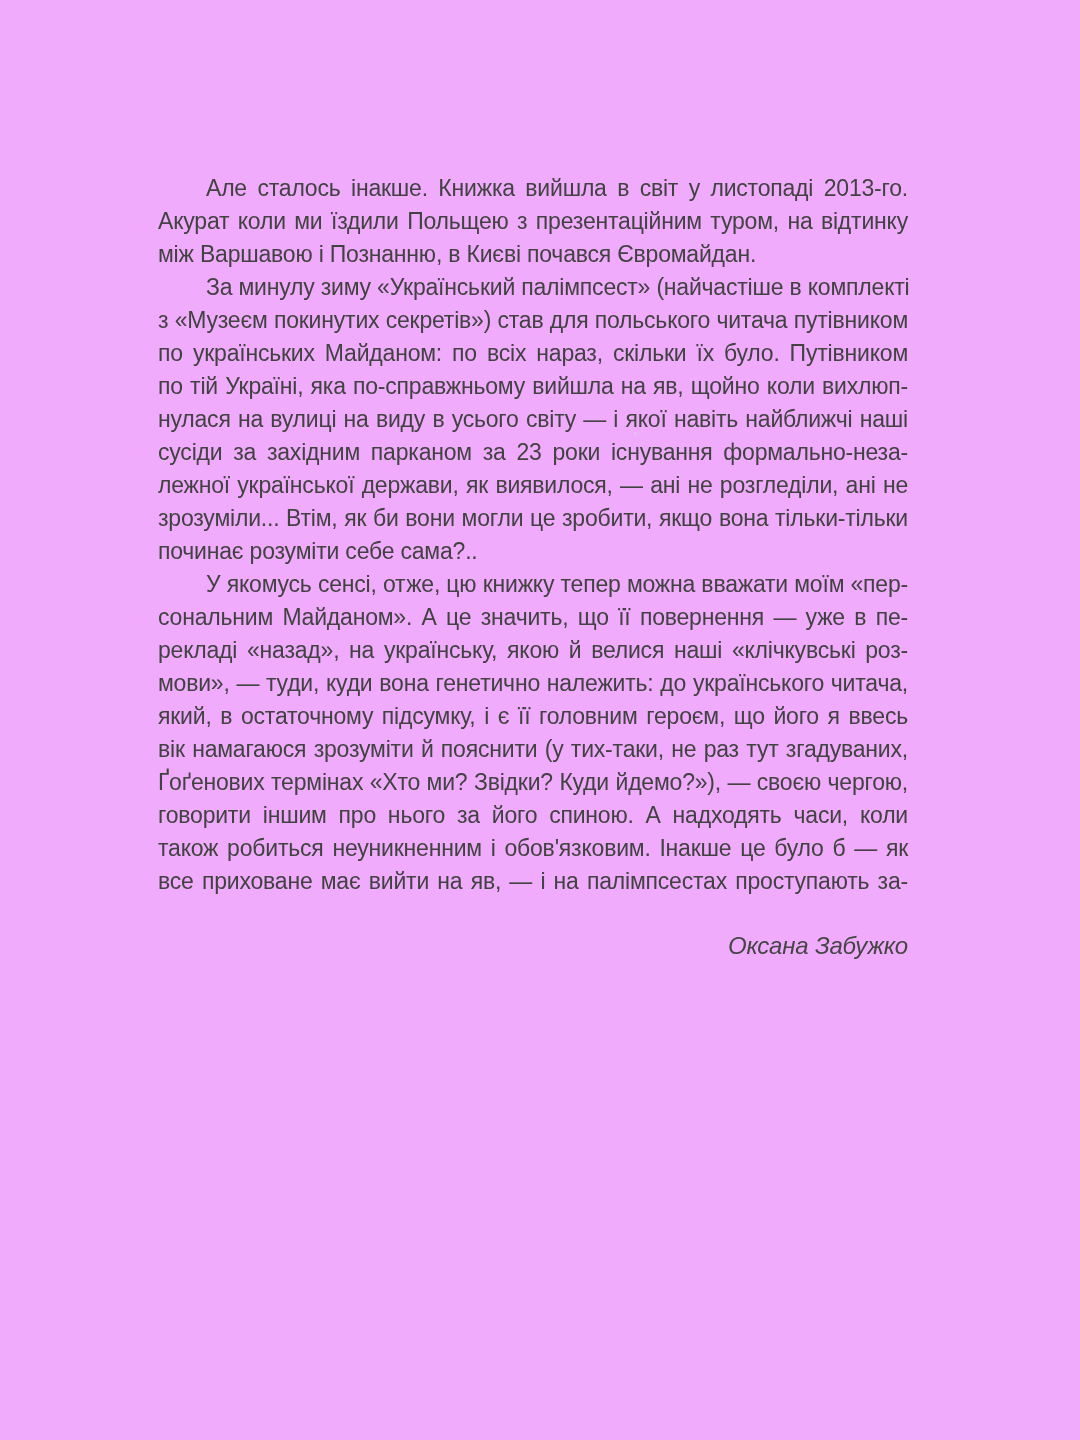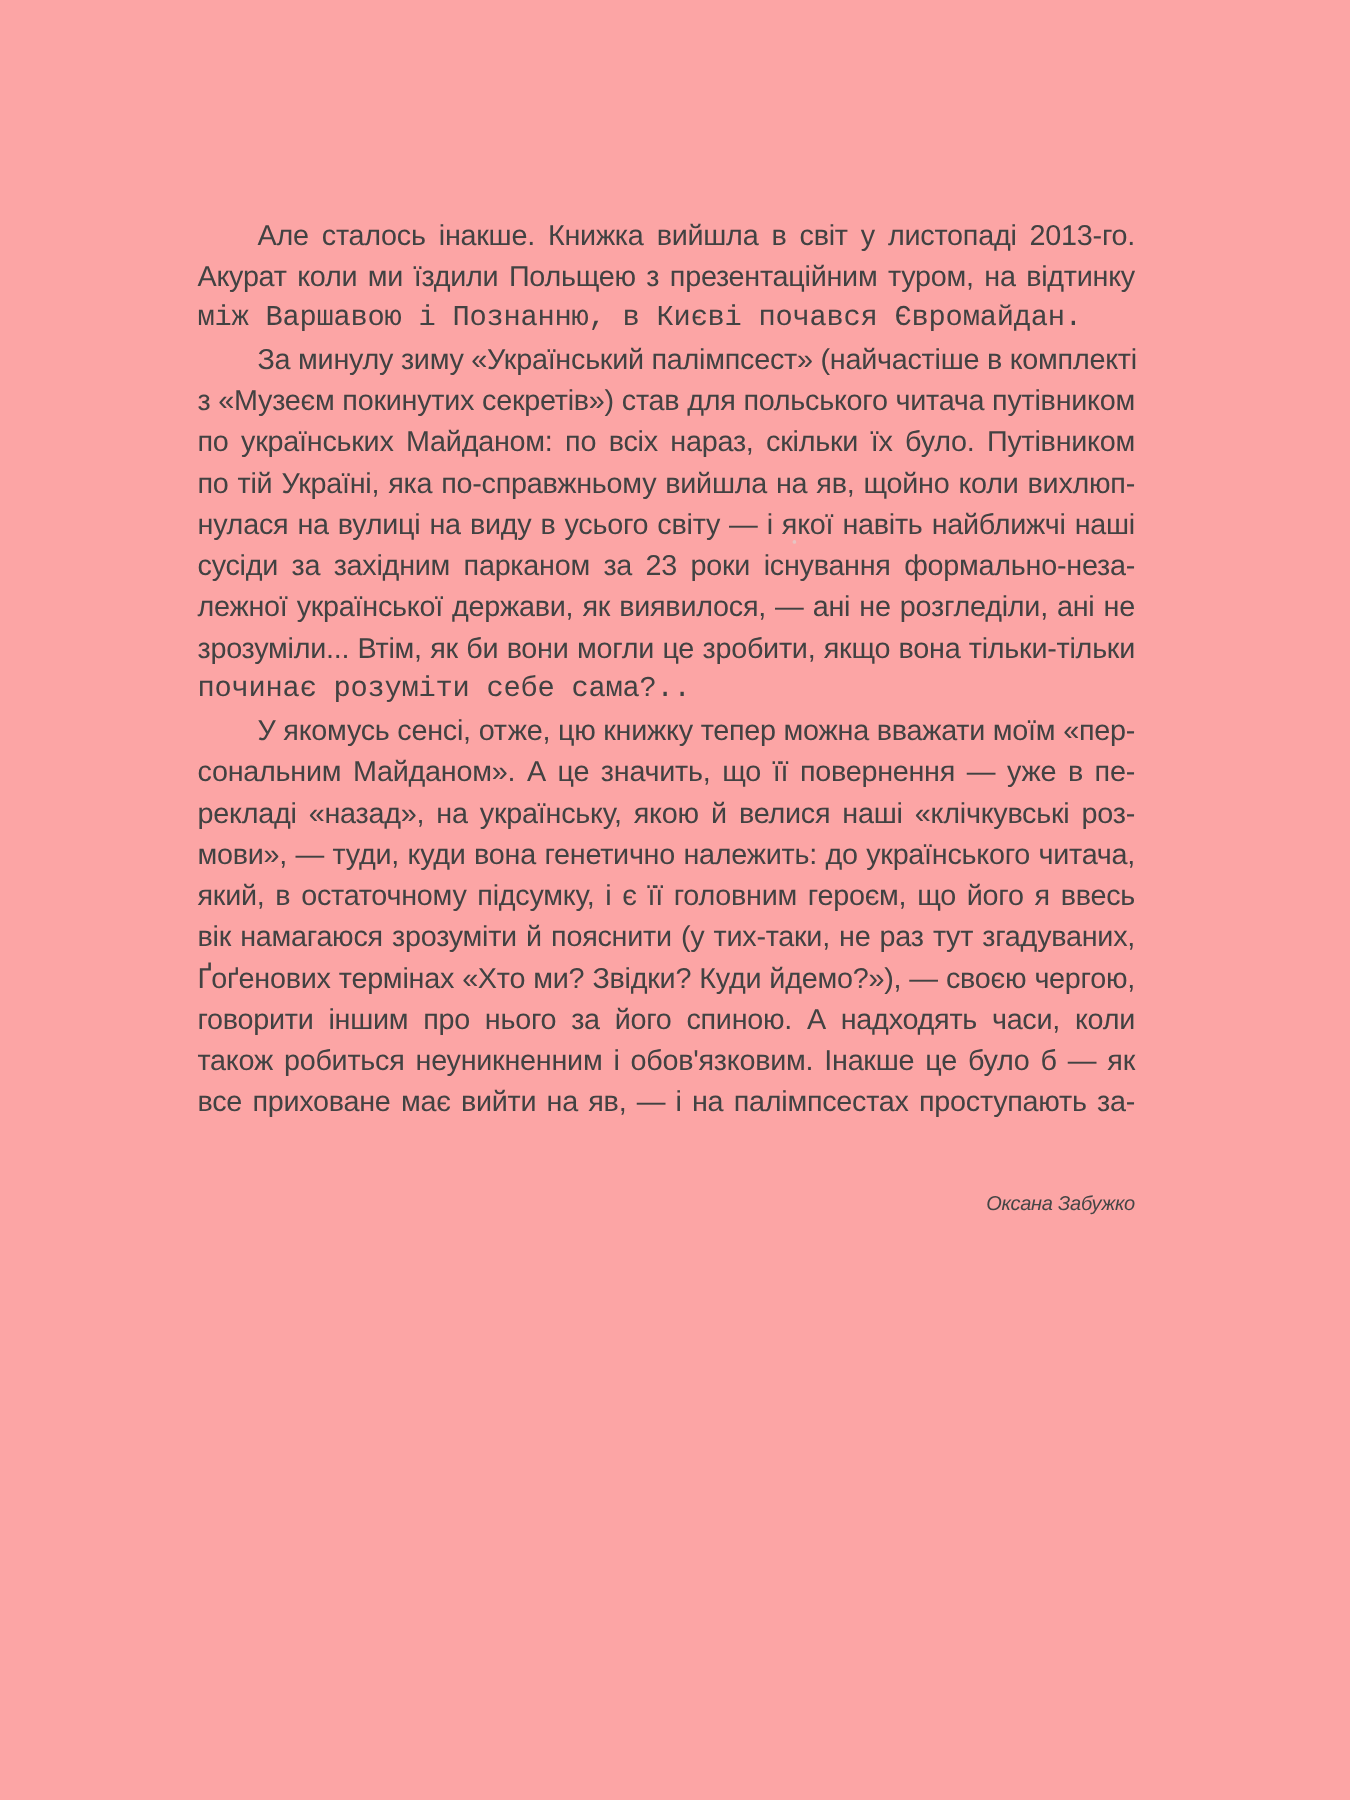--- a/index.html
+++ b/index.html
@@ -10,21 +10,21 @@
     width: 1080px;
     height: 1440px;
     position: relative;
     background: #fdfdfc;
     overflow: hidden;
     font-family: "Liberation Sans", "DejaVu Sans", sans-serif;
   }
   .page {
     position: absolute;
     inset: 0;
-    background: #fca5a5;
+    background: #f0abfc;
   }
   .body-text {
     position: absolute;
     left: 158px;
     top: 172px;
     width: 750px;
     color: #424242;
     font-size: 23px;
     letter-spacing: -0.2px;
     line-height: 33px;
@@ -36,30 +36,29 @@
   .line {
     height: 33px;
     white-space: nowrap;
     text-align: justify;
     
     text-align-last: justify;
   }
   .line.last {
     text-align: center;
     text-align-last: left;
-    font-family: Liberation Mono, monospace;
   }
   .line.first {
     text-indent: 48px;
   }
   .signature {
-    margin-top: 48px;
+    margin-top: 30px;
     text-align: right;
     font-style: italic;
-    font-size: 16px;
+    font-size: 24px;
     line-height: 35px;
     color: #454545;
   }
   
   .speck {
     position: absolute;
     background: #d9d9d6;
     border-radius: 50%;
     width: 3px;
     height: 3px;

